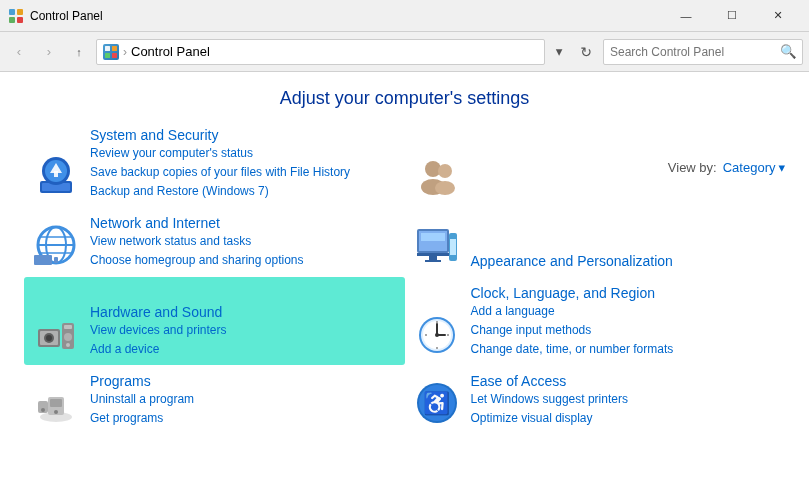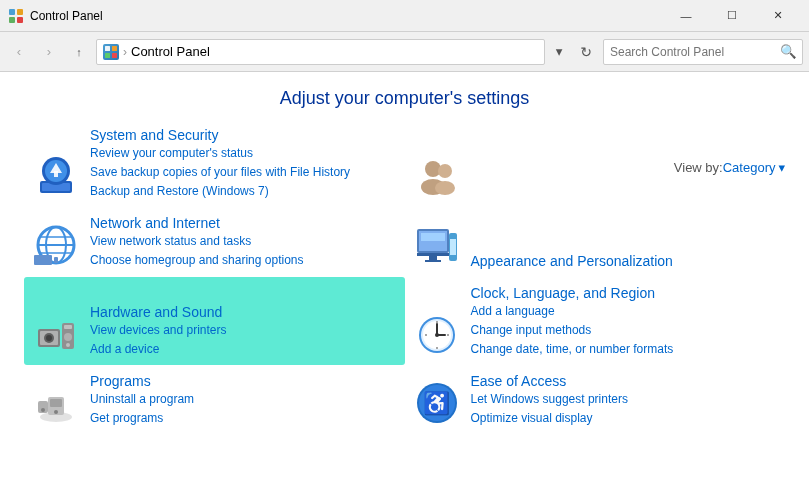--- a/index.html
+++ b/index.html
@@ -165,20 +165,21 @@
       margin-bottom: 10px;
       text-align: center;
     }
 
     .view-by {
       position: absolute;
       right: 24px;
       top: 88px;
       display: flex;
       align-items: center;
+      gap: 6px;
       font-size: 13px;
       color: #333;
     }
     .view-by-label { color: #555; }
     .view-by-value {
       color: #0066cc;
       cursor: pointer;
       display: flex;
       align-items: center;
       gap: 3px;

